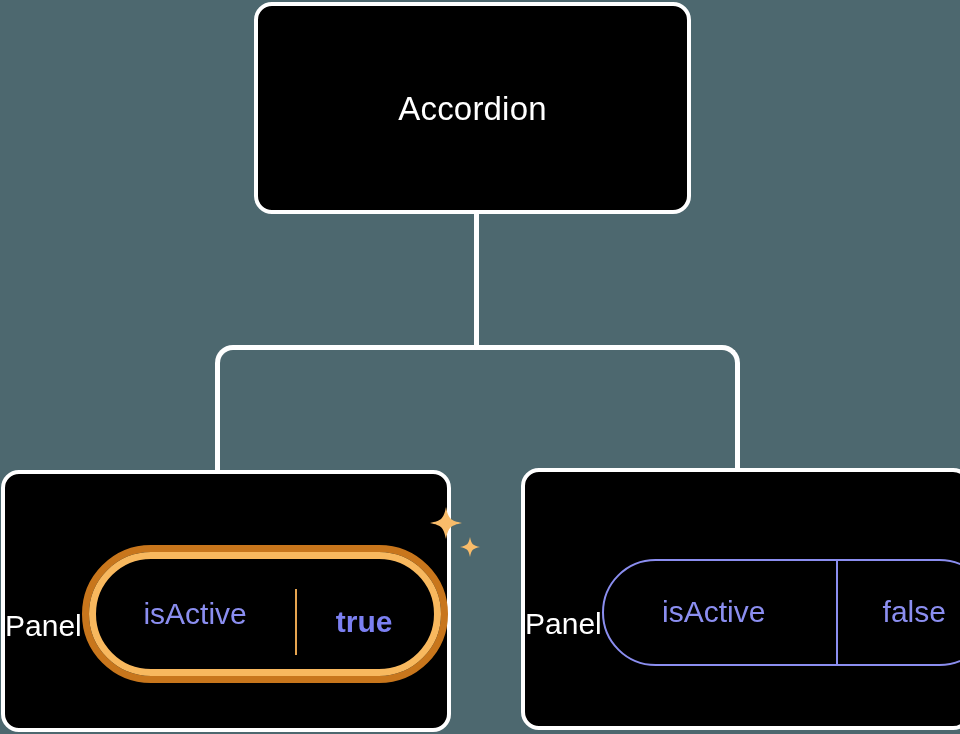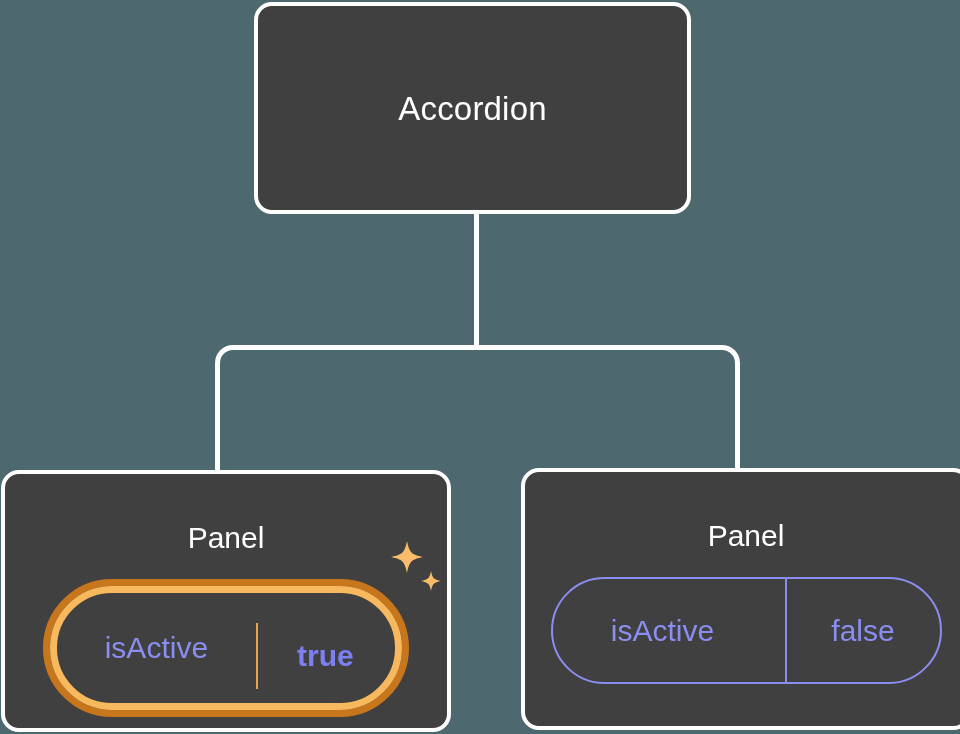--- a/index.html
+++ b/index.html
@@ -44,21 +44,21 @@
     border-bottom: none;
     border-top-left-radius: 18px;
     border-top-right-radius: 18px;
     box-sizing: border-box;
     background: transparent;
   }
 
   
   .node {
     position: absolute;
-    background: #404040;
+    background: #000000;
     border: 4px solid #ffffff;
     border-radius: 18px;
     box-sizing: border-box;
   }
   .node-root {
     left: 254px;
     top: 2px;
     width: 437px;
     height: 212px;
     display: flex;
@@ -70,21 +70,20 @@
     font-size: 33px;
     font-weight: 400;
     letter-spacing: 0.2px;
     line-height: 1;
   }
 
   .node-panel {
     width: 450px;
     height: 262px;
     display: flex;
-    flex-direction: column;
     align-items: center;
     overflow: visible;
   }
   .node-panel-left {
     left: 1px;
     top: 470px;
   }
   .node-panel-right {
     left: 521px;
     top: 468px;

